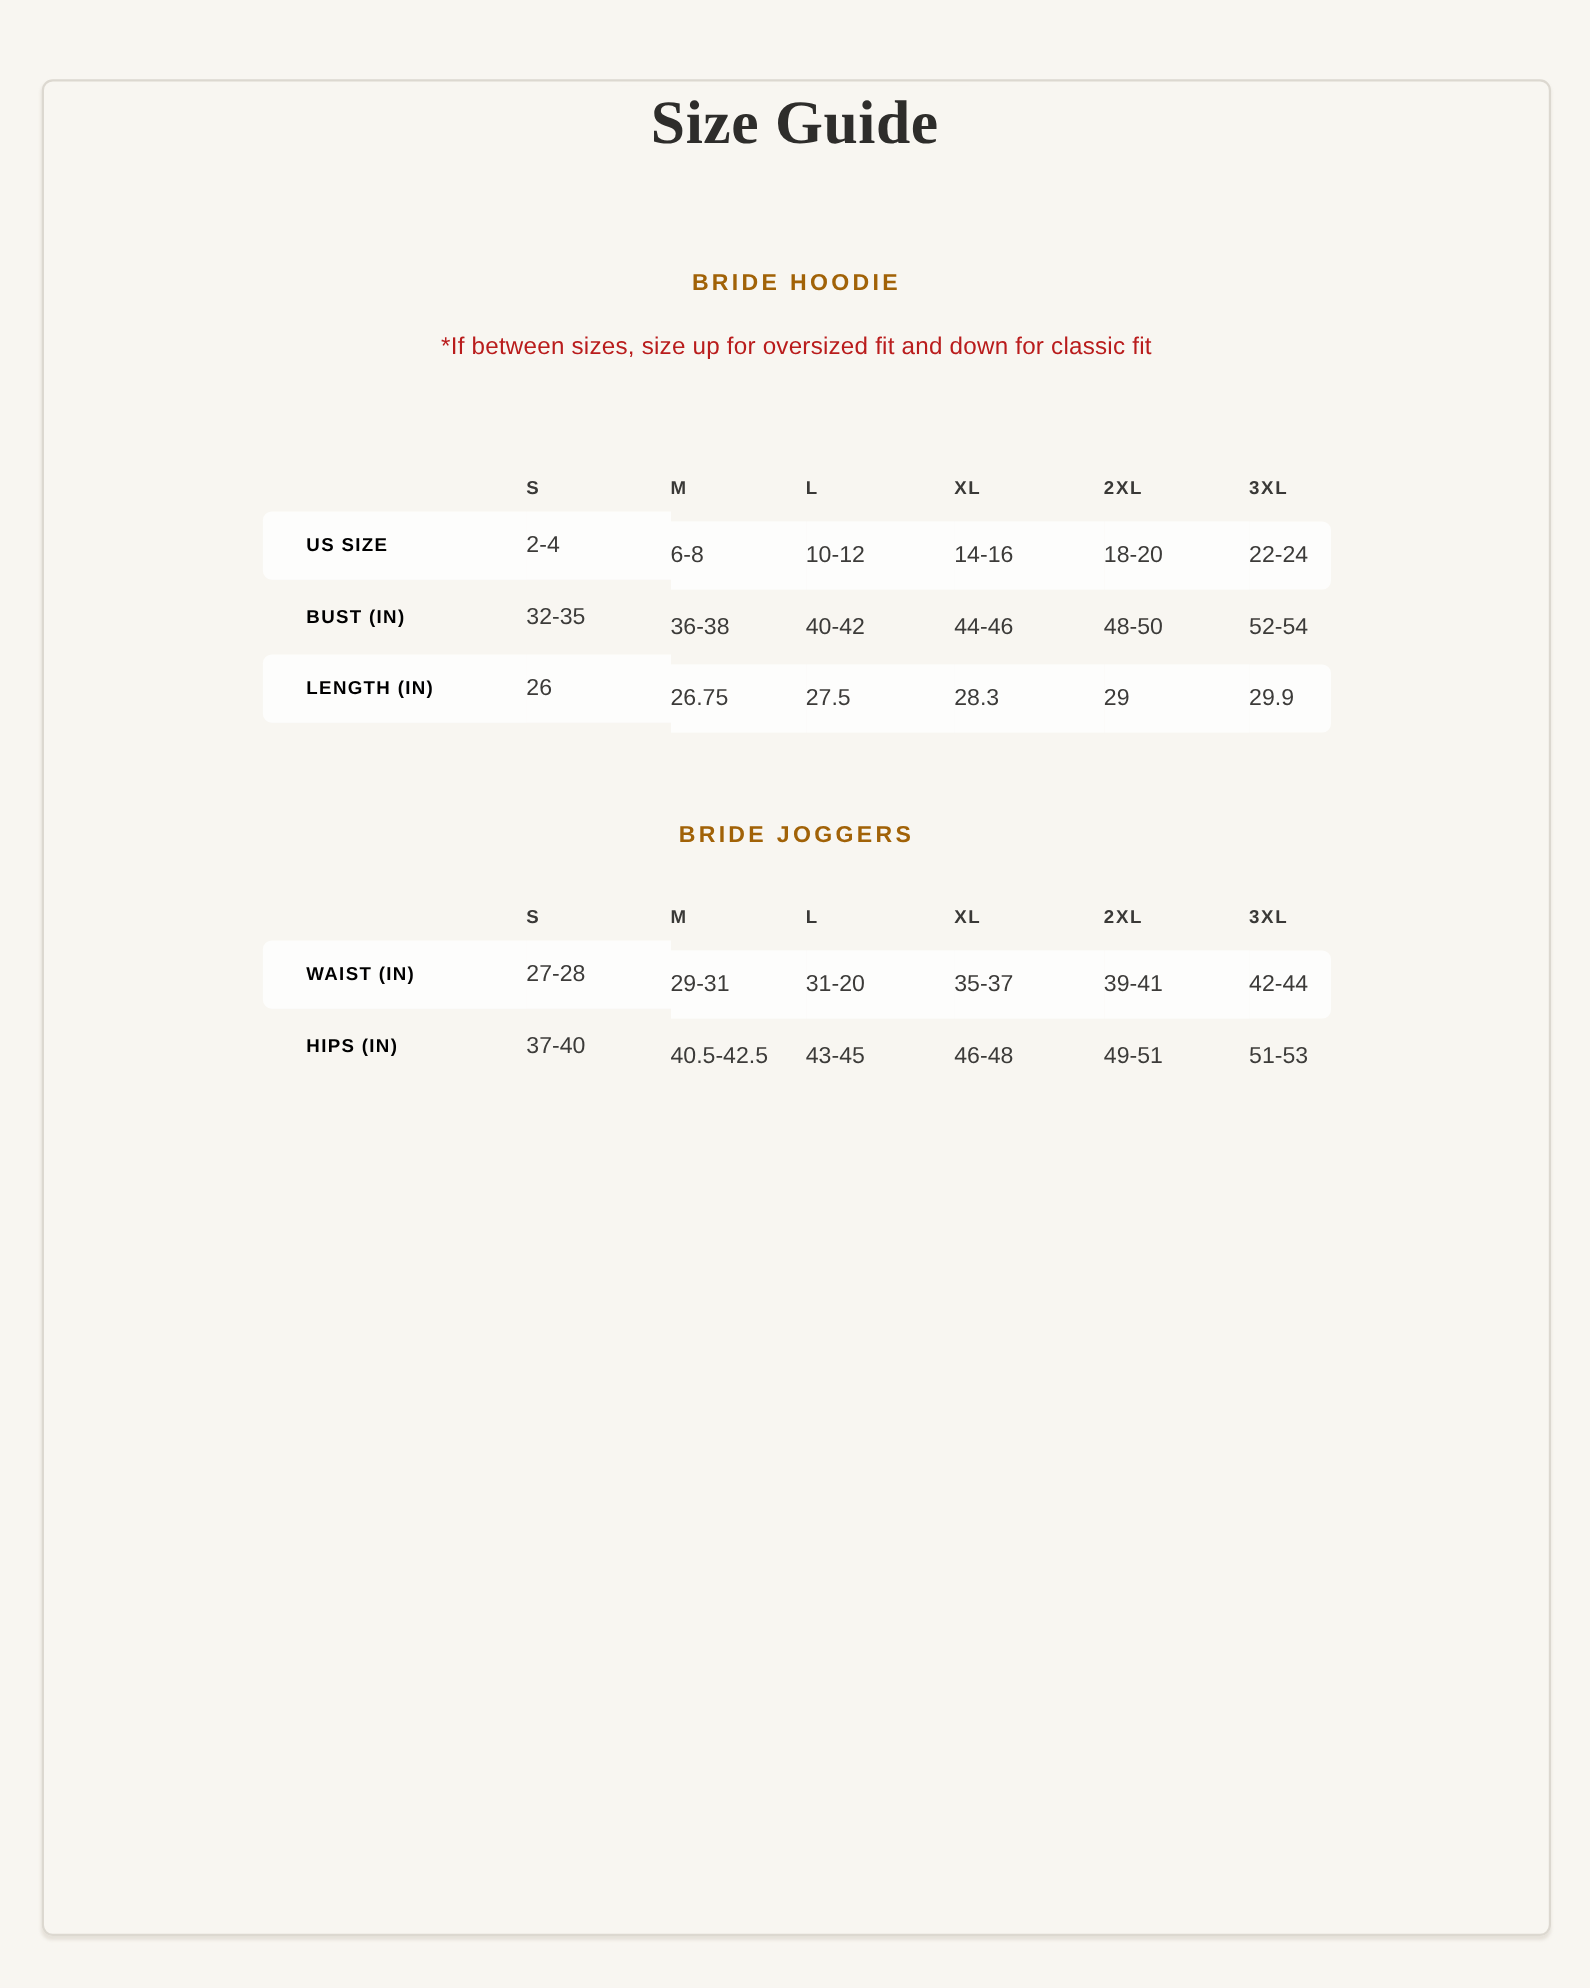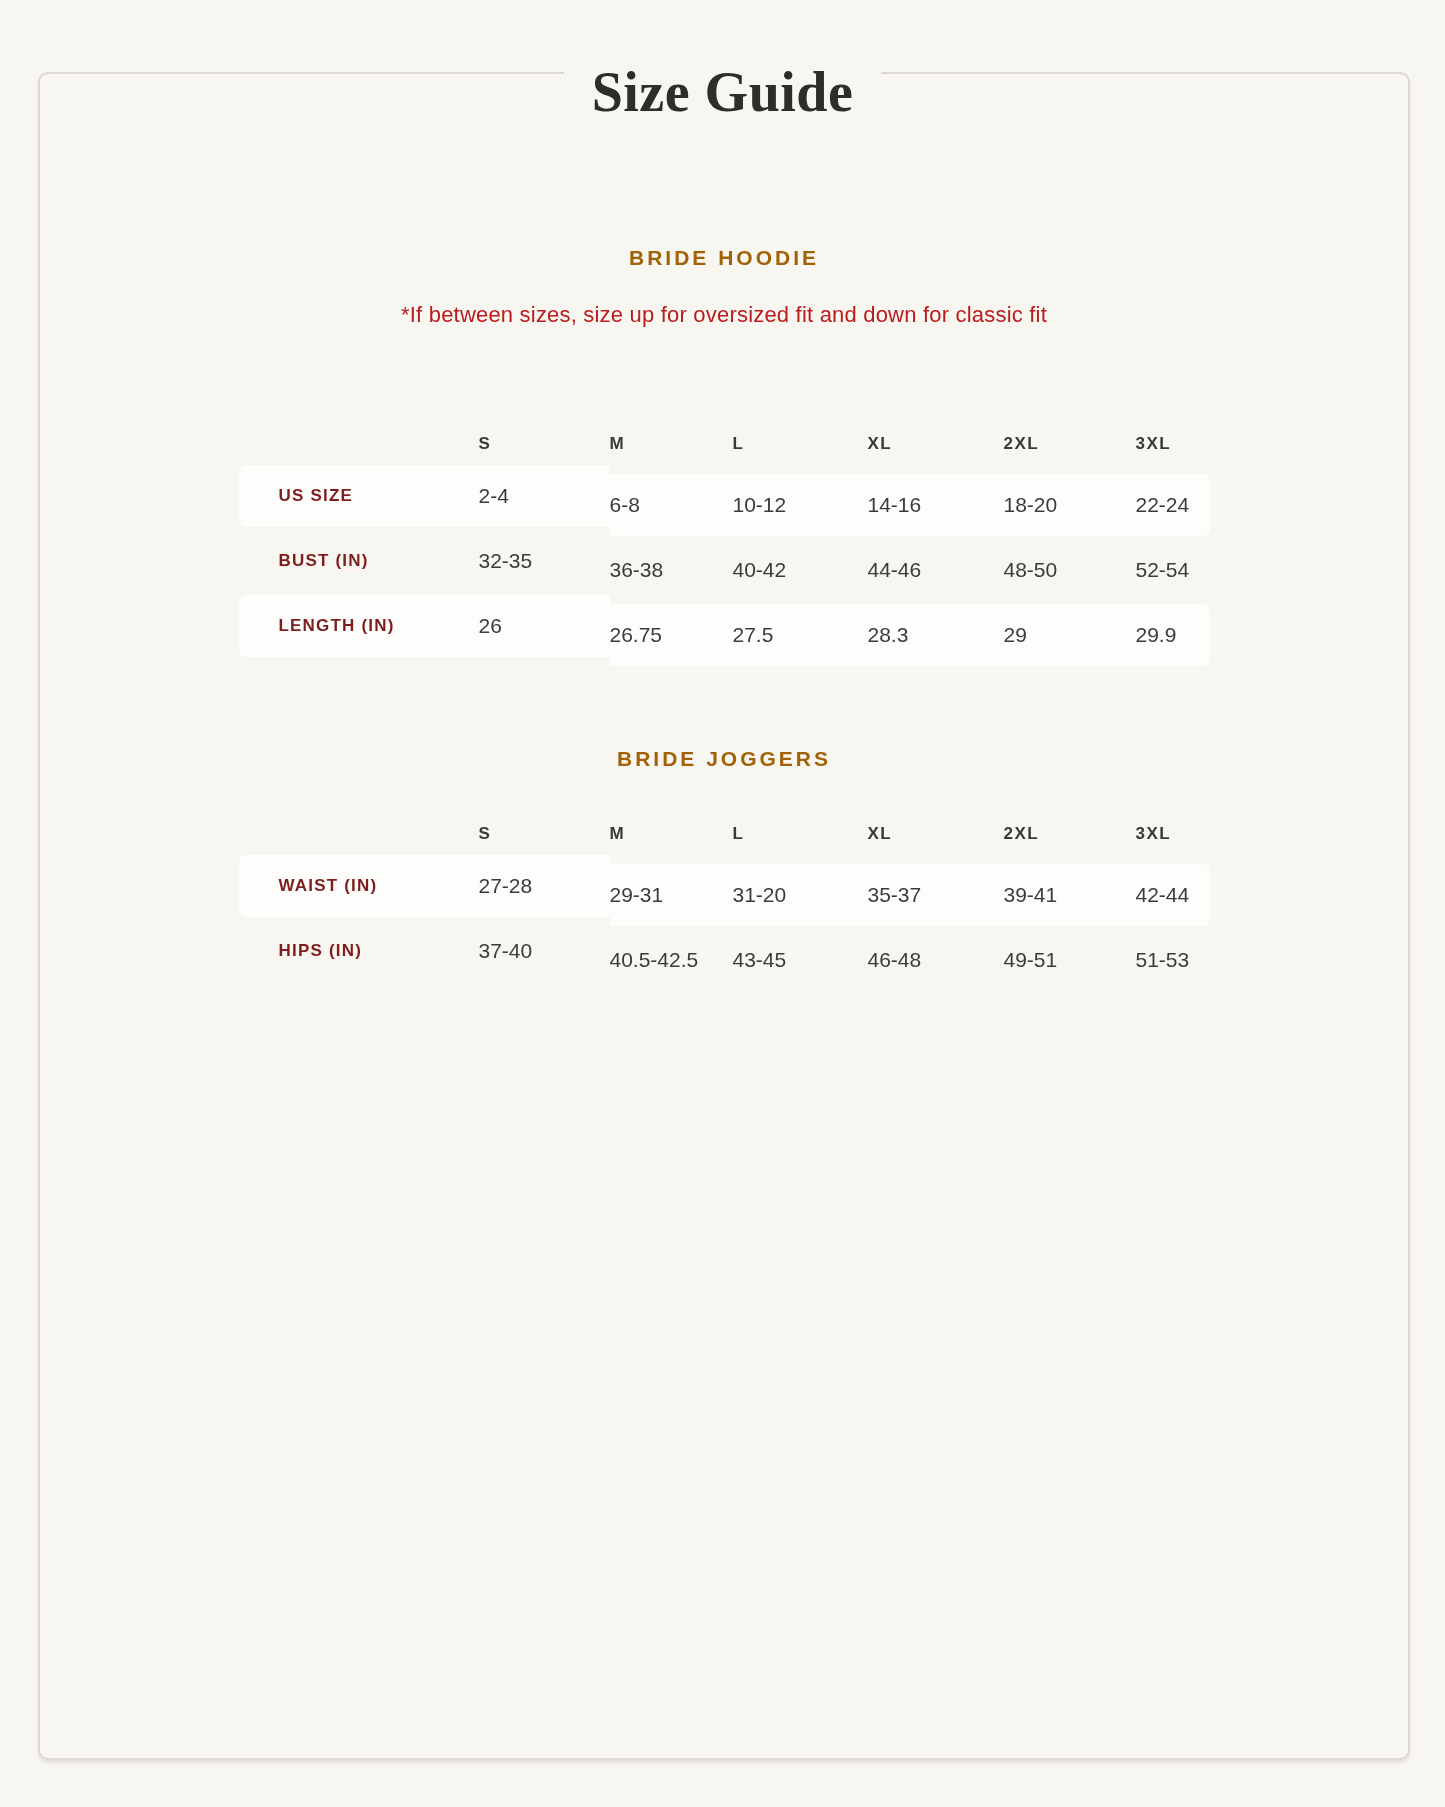--- a/index.html
+++ b/index.html
@@ -12,21 +12,21 @@
     position: relative;
     background: #f8f6f1;
     font-family: "Liberation Sans", sans-serif;
     color: #3f3e3c;
     overflow: hidden;
   }
 
   
   .page-title {
     position: absolute;
-    top: 20px;
+    top: 40px;
     left: 50%;
     transform: translateX(-50%);
     z-index: 2;
     background: #f8f6f1;
     padding: 0 28px;
     font-family: "Liberation Serif", serif;
     font-size: 56px;
     line-height: 68px;
     letter-spacing: 0.5px;
     color: #2e2d2b;
@@ -107,21 +107,21 @@
   .row-band .t-cell { height: 62px; background: #fdfdfc; }
   .row-band .t-cell:first-child { border-radius: 8px 0 0 8px; }
   .row-band .t-cell:last-child  { border-radius: 0 8px 8px 0; }
   .row-gap .t-cell { height: 68px; background: transparent; }
 
   .label-cell {
     padding-left: 40px;
     font-size: 17px;
     font-weight: bold;
     letter-spacing: 1.2px;
-    color: #7f1d1d;
+    color: #000000;
     top: -4px;
   }
   .val-hi { top: -4px; }  
   .val-lo { top: 5px; }   
 </style>
 </head>
 <body>
 
 <h1 class="page-title">Size Guide</h1>
 

